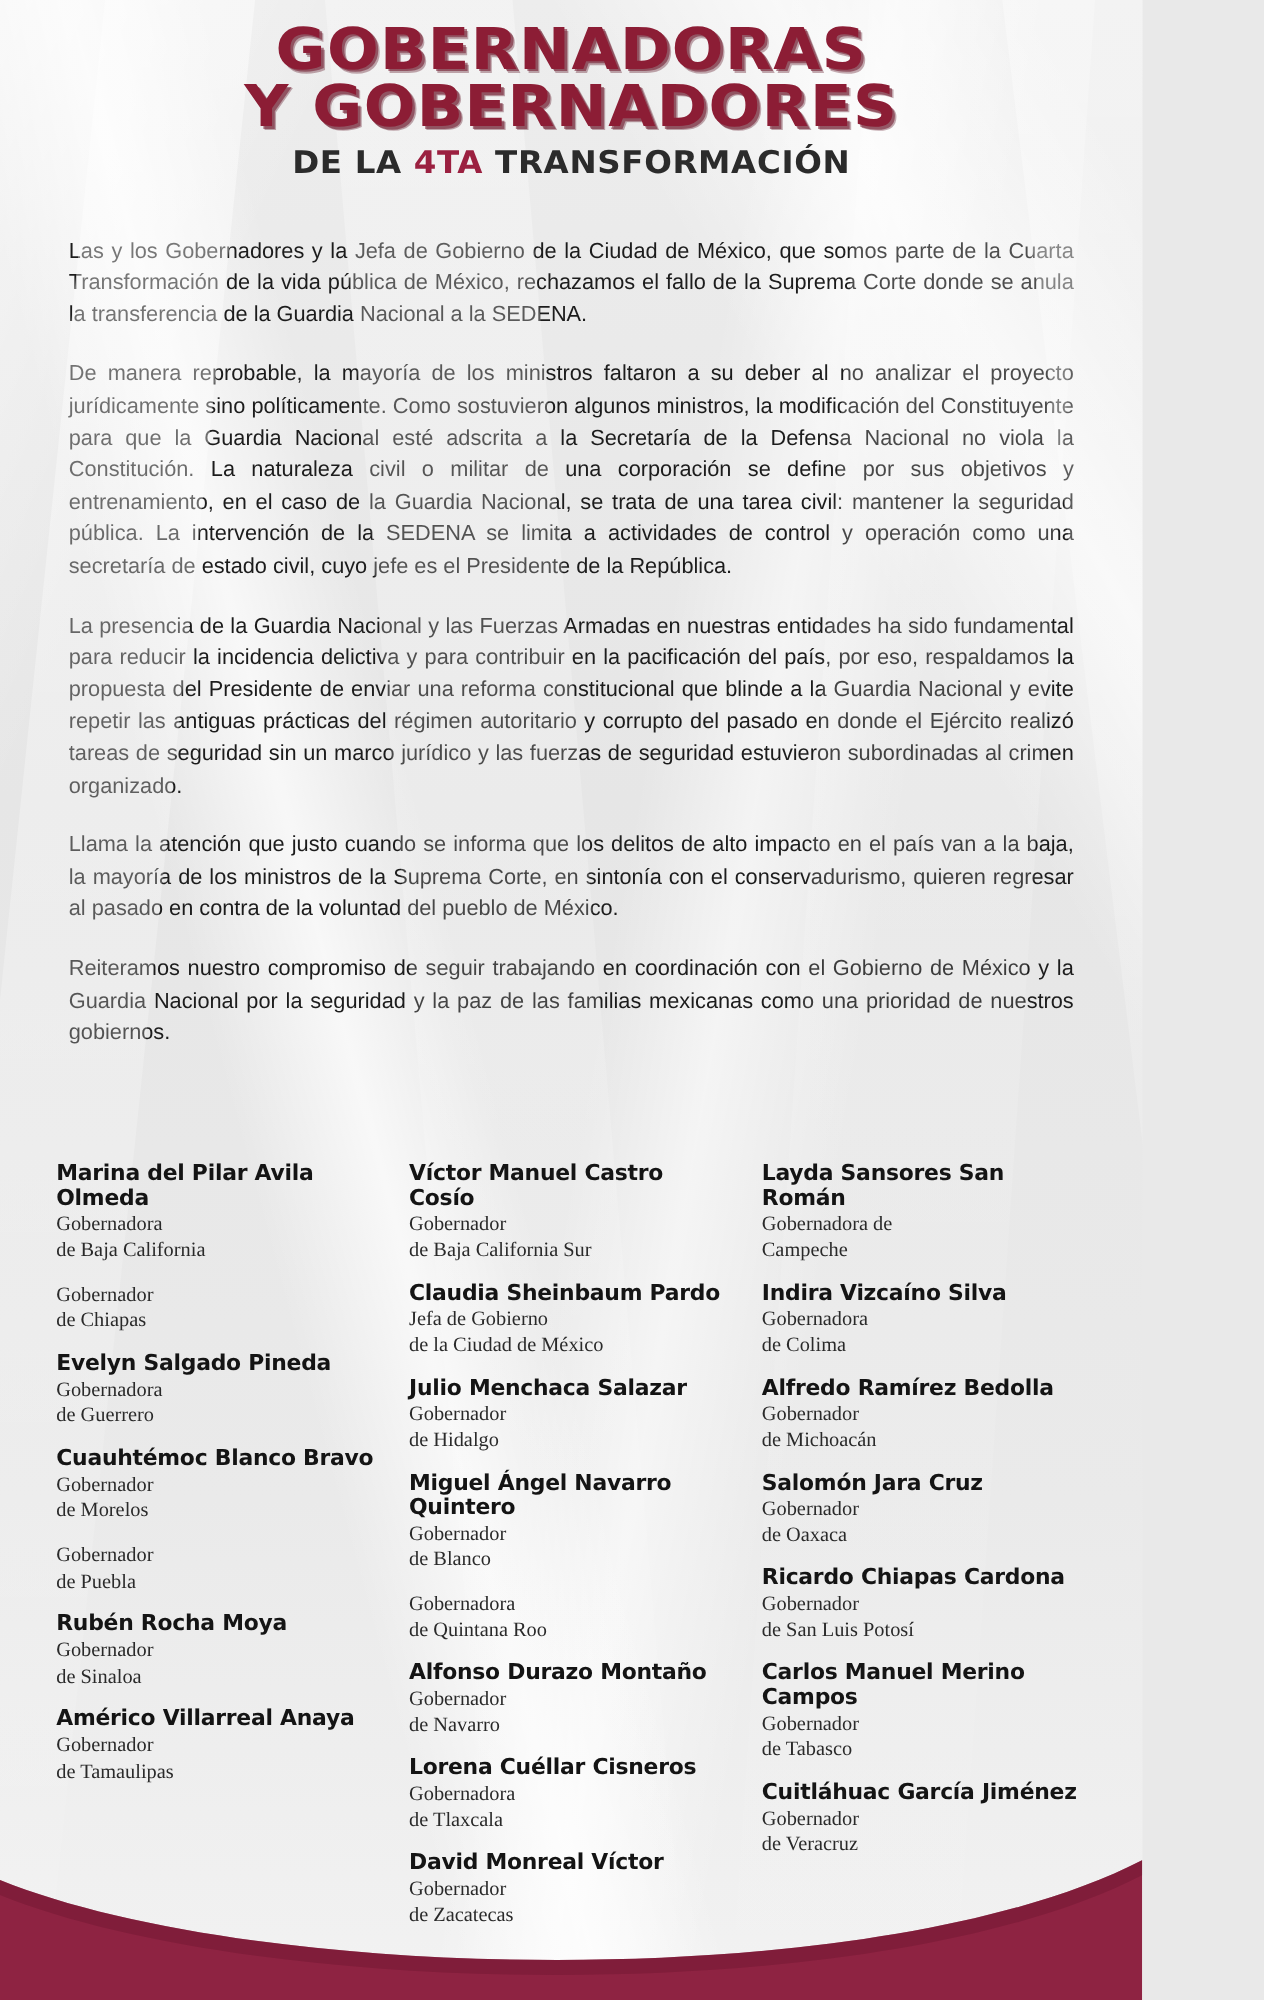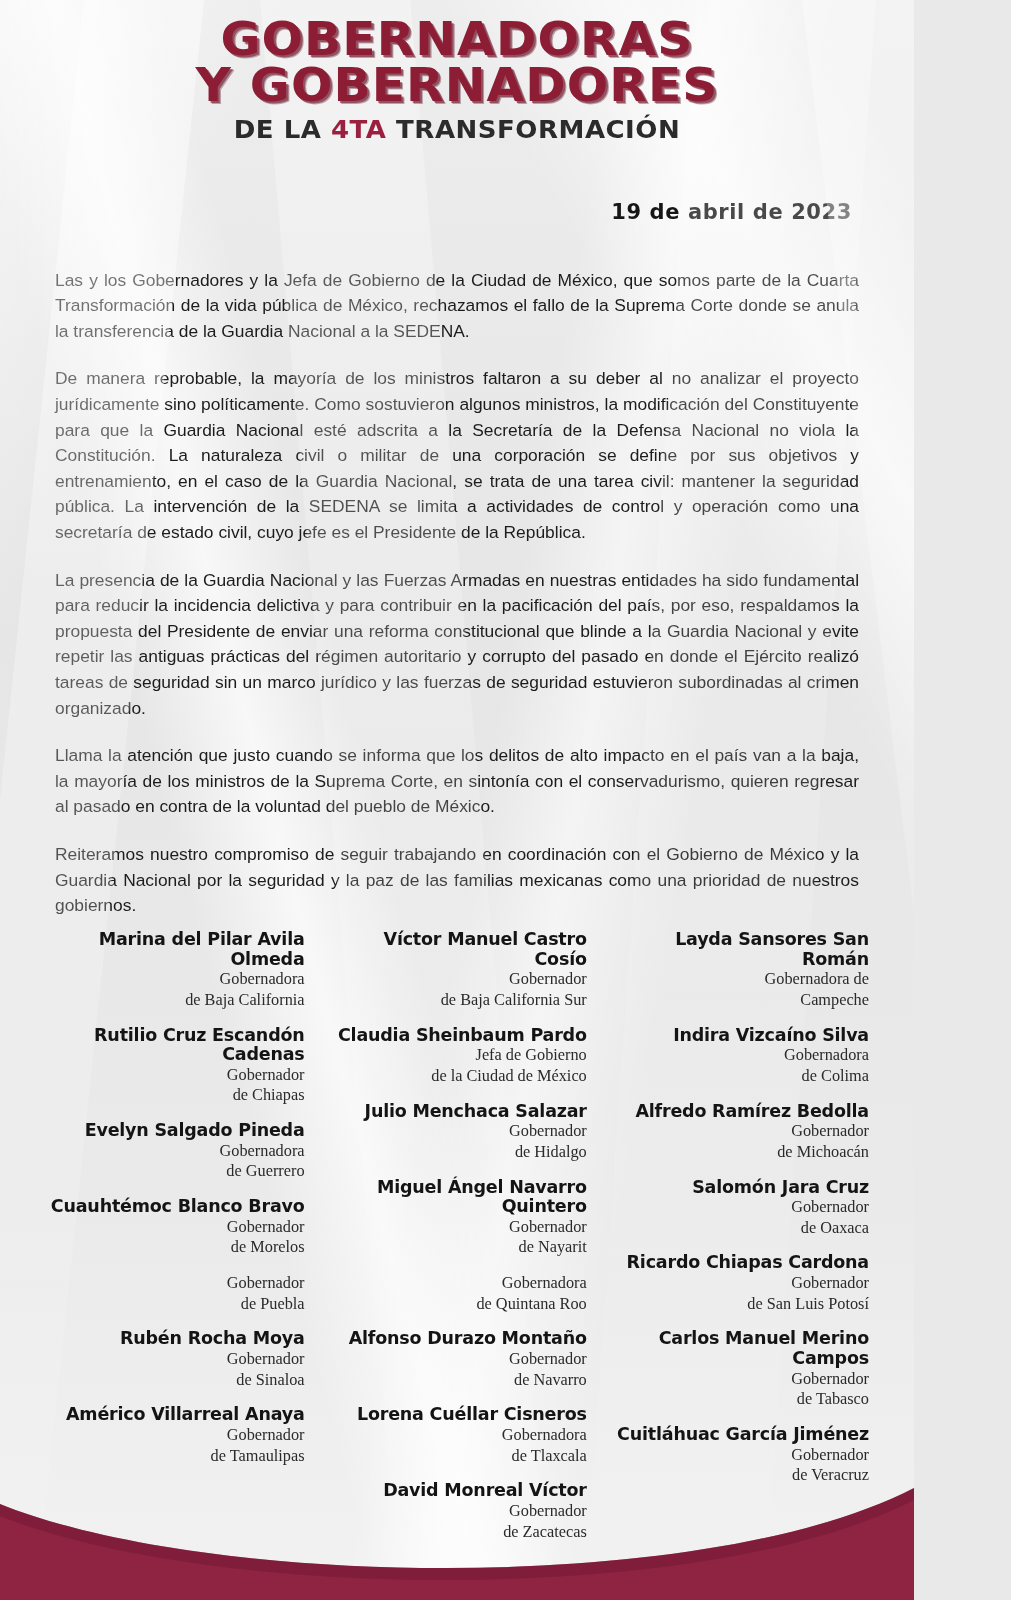--- a/index.html
+++ b/index.html
@@ -88,21 +88,21 @@
   
   #signatories {
     position:absolute;
     top:930px; left:45px; right:45px;
     display:flex;
     justify-content:space-between;
     align-items:flex-start;
   }
   .sig-col { width:31.5%; }
   .sig {
-    text-align:right;
+    text-align:left;
     margin-bottom:15px;
   }
   .sig:last-child { margin-bottom:0; }
   .sig .name {
     font-family:"DejaVu Sans", sans-serif;
     font-weight:bold;
     font-size:17.5px;
     color:#141414;
     line-height:1.12;
     letter-spacing:-0.2px;
@@ -132,39 +132,37 @@
   <div class="sheen b"></div>
   <div class="sheen c"></div>
   <div class="sheen d"></div>
 
   <div id="header">
     <div class="ttl1" style="color: rgb(140, 29, 53);">GOBERNADORAS</div>
     <div class="ttl2" style="color: rgb(140, 29, 53);">Y GOBERNADORES</div>
     <div class="ttl3"><span>DE LA </span><span class="num" style="color: rgb(155, 32, 64);">4TA</span><span> TRANSFORMACIÓN</span></div>
   </div>
 
-  <div id="date-row">19 de abril de 2023</div>
 
   <div id="body-text">
     <p>Las y los Gobernadores y la Jefa de Gobierno de la Ciudad de México, que somos parte de la Cuarta Transformación de la vida pública de México, rechazamos el fallo de la Suprema Corte donde se anula la transferencia de la Guardia Nacional a la SEDENA.</p>
     <p>De manera reprobable, la mayoría de los ministros faltaron a su deber al no analizar el proyecto jurídicamente sino políticamente. Como sostuvieron algunos ministros, la modificación del Constituyente para que la Guardia Nacional esté adscrita a la Secretaría de la Defensa Nacional no viola la Constitución. La naturaleza civil o militar de una corporación se define por sus objetivos y entrenamiento, en el caso de la Guardia Nacional, se trata de una tarea civil: mantener la seguridad pública. La intervención de la SEDENA se limita a actividades de control y operación como una secretaría de estado civil, cuyo jefe es el Presidente de la República.</p>
     <p>La presencia de la Guardia Nacional y las Fuerzas Armadas en nuestras entidades ha sido fundamental para reducir la incidencia delictiva y para contribuir en la pacificación del país, por eso, respaldamos la propuesta del Presidente de enviar una reforma constitucional que blinde a la Guardia Nacional y evite repetir las antiguas prácticas del régimen autoritario y corrupto del pasado en donde el Ejército realizó tareas de seguridad sin un marco jurídico y las fuerzas de seguridad estuvieron subordinadas al crimen organizado.</p>
     <p>Llama la atención que justo cuando se informa que los delitos de alto impacto en el país van a la baja, la mayoría de los ministros de la Suprema Corte, en sintonía con el conservadurismo, quieren regresar al pasado en contra de la voluntad del pueblo de México.</p>
     <p>Reiteramos nuestro compromiso de seguir trabajando en coordinación con el Gobierno de México y la Guardia Nacional por la seguridad y la paz de las familias mexicanas como una prioridad de nuestros gobiernos.</p>
   </div>
 
   <div id="signatories">
     <div class="sig-col">
         <div class="sig">
           <div class="name">Marina del Pilar Avila Olmeda</div>
           <div class="role">Gobernadora</div>
           <div class="state">de Baja California</div>
         </div>
         <div class="sig">
-          <div class="name">Rutilio Cruz Escandón Cadenas</div>
           <div class="role">Gobernador</div>
           <div class="state">de Chiapas</div>
         </div>
         <div class="sig">
           <div class="name">Evelyn Salgado Pineda</div>
           <div class="role">Gobernadora</div>
           <div class="state">de Guerrero</div>
         </div>
         <div class="sig">
           <div class="name">Cuauhtémoc Blanco Bravo</div>
@@ -198,21 +196,21 @@
           <div class="state">de la Ciudad de México</div>
         </div>
         <div class="sig">
           <div class="name">Julio Menchaca Salazar</div>
           <div class="role">Gobernador</div>
           <div class="state">de Hidalgo</div>
         </div>
         <div class="sig">
           <div class="name">Miguel Ángel Navarro Quintero</div>
           <div class="role">Gobernador</div>
-          <div class="state">de Nayarit</div>
+          <div class="state">de Blanco</div>
         </div>
         <div class="sig">
           <div class="role">Gobernadora</div>
           <div class="state">de Quintana Roo</div>
         </div>
         <div class="sig">
           <div class="name">Alfonso Durazo Montaño</div>
           <div class="role">Gobernador</div>
           <div class="state">de Navarro</div>
         </div>

